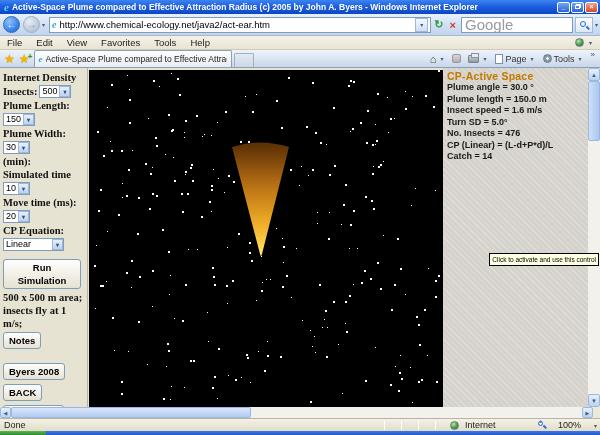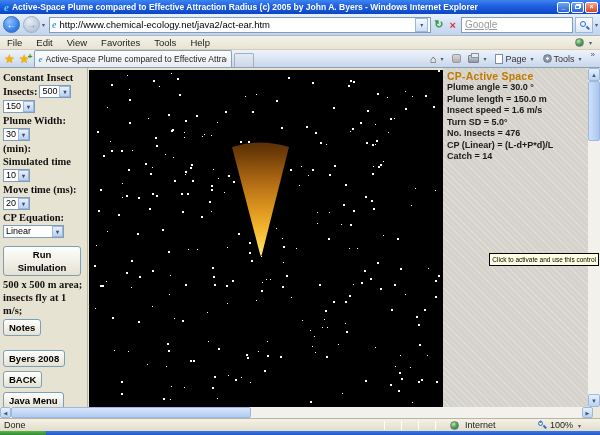--- a/index.html
+++ b/index.html
@@ -37,21 +37,21 @@
     display:flex; align-items:center; padding:0 2px; }
   .addr-ie { font-family:"Liberation Serif",serif; font-weight:bold; font-style:italic; color:#36a8e0; font-size:10px; margin-right:3px;}
   .addr-url { font-size:9.5px; color:#000; white-space:nowrap; overflow:hidden; flex:1; }
   .addr-combo-btn { width:13px; height:14px; background:linear-gradient(180deg,#f5f9ff,#cdddf3);
     border:1px solid #9db8d8; font-size:6px; color:#3a5a7a; text-align:center; line-height:13px; }
   .tool-ico { font-size:11px; font-weight:bold; margin:0 3px; }
   .refresh { color:#2f9e3f; }
   .stopx { color:#d33a2a; }
   .search-box { width:112px; height:16px; background:#fff; border:1px solid #7f9db9;
     display:flex; align-items:center; padding:0 3px; margin:0 2px; }
-  .search-ph { font-size:10px; color:#9a9a9a; flex:1;text-decoration:underline; }
+  .search-ph { font-size:15px; color:#9a9a9a; flex:1; }
   .mag-btn { width:18px; height:16px; background:linear-gradient(180deg,#fff,#dde8f5);
     border:1px solid #9db8d8; position:relative; }
   .mag { position:absolute; left:4px; top:3px; width:6px; height:6px; border:1.5px solid #2b6bd6; border-radius:50%; }
   .mag::after { content:""; position:absolute; left:5px; top:5px; width:4px; height:1.5px; background:#2b6bd6; transform:rotate(45deg); }
 
   
   .menu-row { position:absolute; left:0; top:36px; width:600px; height:14px;
     background:linear-gradient(180deg,#f4f2e8,#e8e4d4); border-bottom:1px solid #d0ccb8;
     display:flex; align-items:center; font-size:9.5px; color:#222; }
   .menu-item { padding:0 7px; }
@@ -129,21 +129,21 @@
   .hthumb { position:absolute; left:11px; top:0; width:240px; height:11px;
     background:linear-gradient(180deg,#d8e6fa,#b2cbf0); border:1px solid #9cb7e4; border-radius:2px; }
   .hcorner { position:absolute; left:593px; top:0; width:7px; height:11px; background:#ece9d8; }
 
   .statusbar { position:absolute; left:0; top:418px; width:600px; height:13px;
     background:linear-gradient(180deg,#f4f2e8,#e2ddc8); border-top:1px solid #b8b4a0;
     display:flex; align-items:center; font-size:9px; color:#222; }
   .status-done { padding-left:4px; flex:1; }
   .groove { width:1px; height:9px; background:#c4c0ac; border-right:1px solid #fff; margin-left:16px; }
   .zone { display:flex; align-items:center; gap:3px; width:88px; }
-  .zoom-pane { display:flex; align-items:center; gap:3px; width:62px; }
+  .zoom-pane { display:flex; align-items:center; gap:11px; width:62px; }
   .zoom-mag { position:relative; width:9px; height:9px; }
   .zoom-mag .lens { position:absolute; left:0; top:0; width:5px; height:5px; border:1.5px solid #2b6bd6; border-radius:50%; }
   .zoom-mag .handle { position:absolute; left:5px; top:5px; width:4px; height:1.5px; background:#2b6bd6; transform:rotate(45deg); }
   .zoom-mag .plus { position:absolute; left:1px; top:-3px; font-size:6px; color:#2b6bd6; font-weight:bold; }
 
   .taskbar { position:absolute; left:0; top:431px; width:600px; height:4px; background:linear-gradient(180deg,#3a77e8,#2258c8); }
   .start-frag { position:absolute; left:0; top:0; width:46px; height:4px; background:linear-gradient(180deg,#58b84e,#2e8a30); border-radius:0 2px 0 0; }
 </style>
 </head>
 <body>
@@ -223,28 +223,29 @@
           <span>Tools</span>
           <span class="mini-drop">▾</span>
         </span>
       <span class="chev">»</span>
     </div>
   </div>
 
   <div class="content">
 
     <div class="sidebar">
-      <div>Constant Insect</div>
+      <div>Internet Density</div>
       <div class="sb-row">
         <span>Insects:</span>
         <span class="combo">
             <span class="combo-val">500</span>
             <span class="combo-btn">▾</span>
           </span>
       </div>
+      <div>Plume Length:</div>
       <div><span class="combo">
             <span class="combo-val">150</span>
             <span class="combo-btn">▾</span>
           </span></div>
       <div>Plume Width:</div>
       <div><span class="combo">
             <span class="combo-val">30</span>
             <span class="combo-btn">▾</span>
           </span></div>
       <div>(min):</div>

